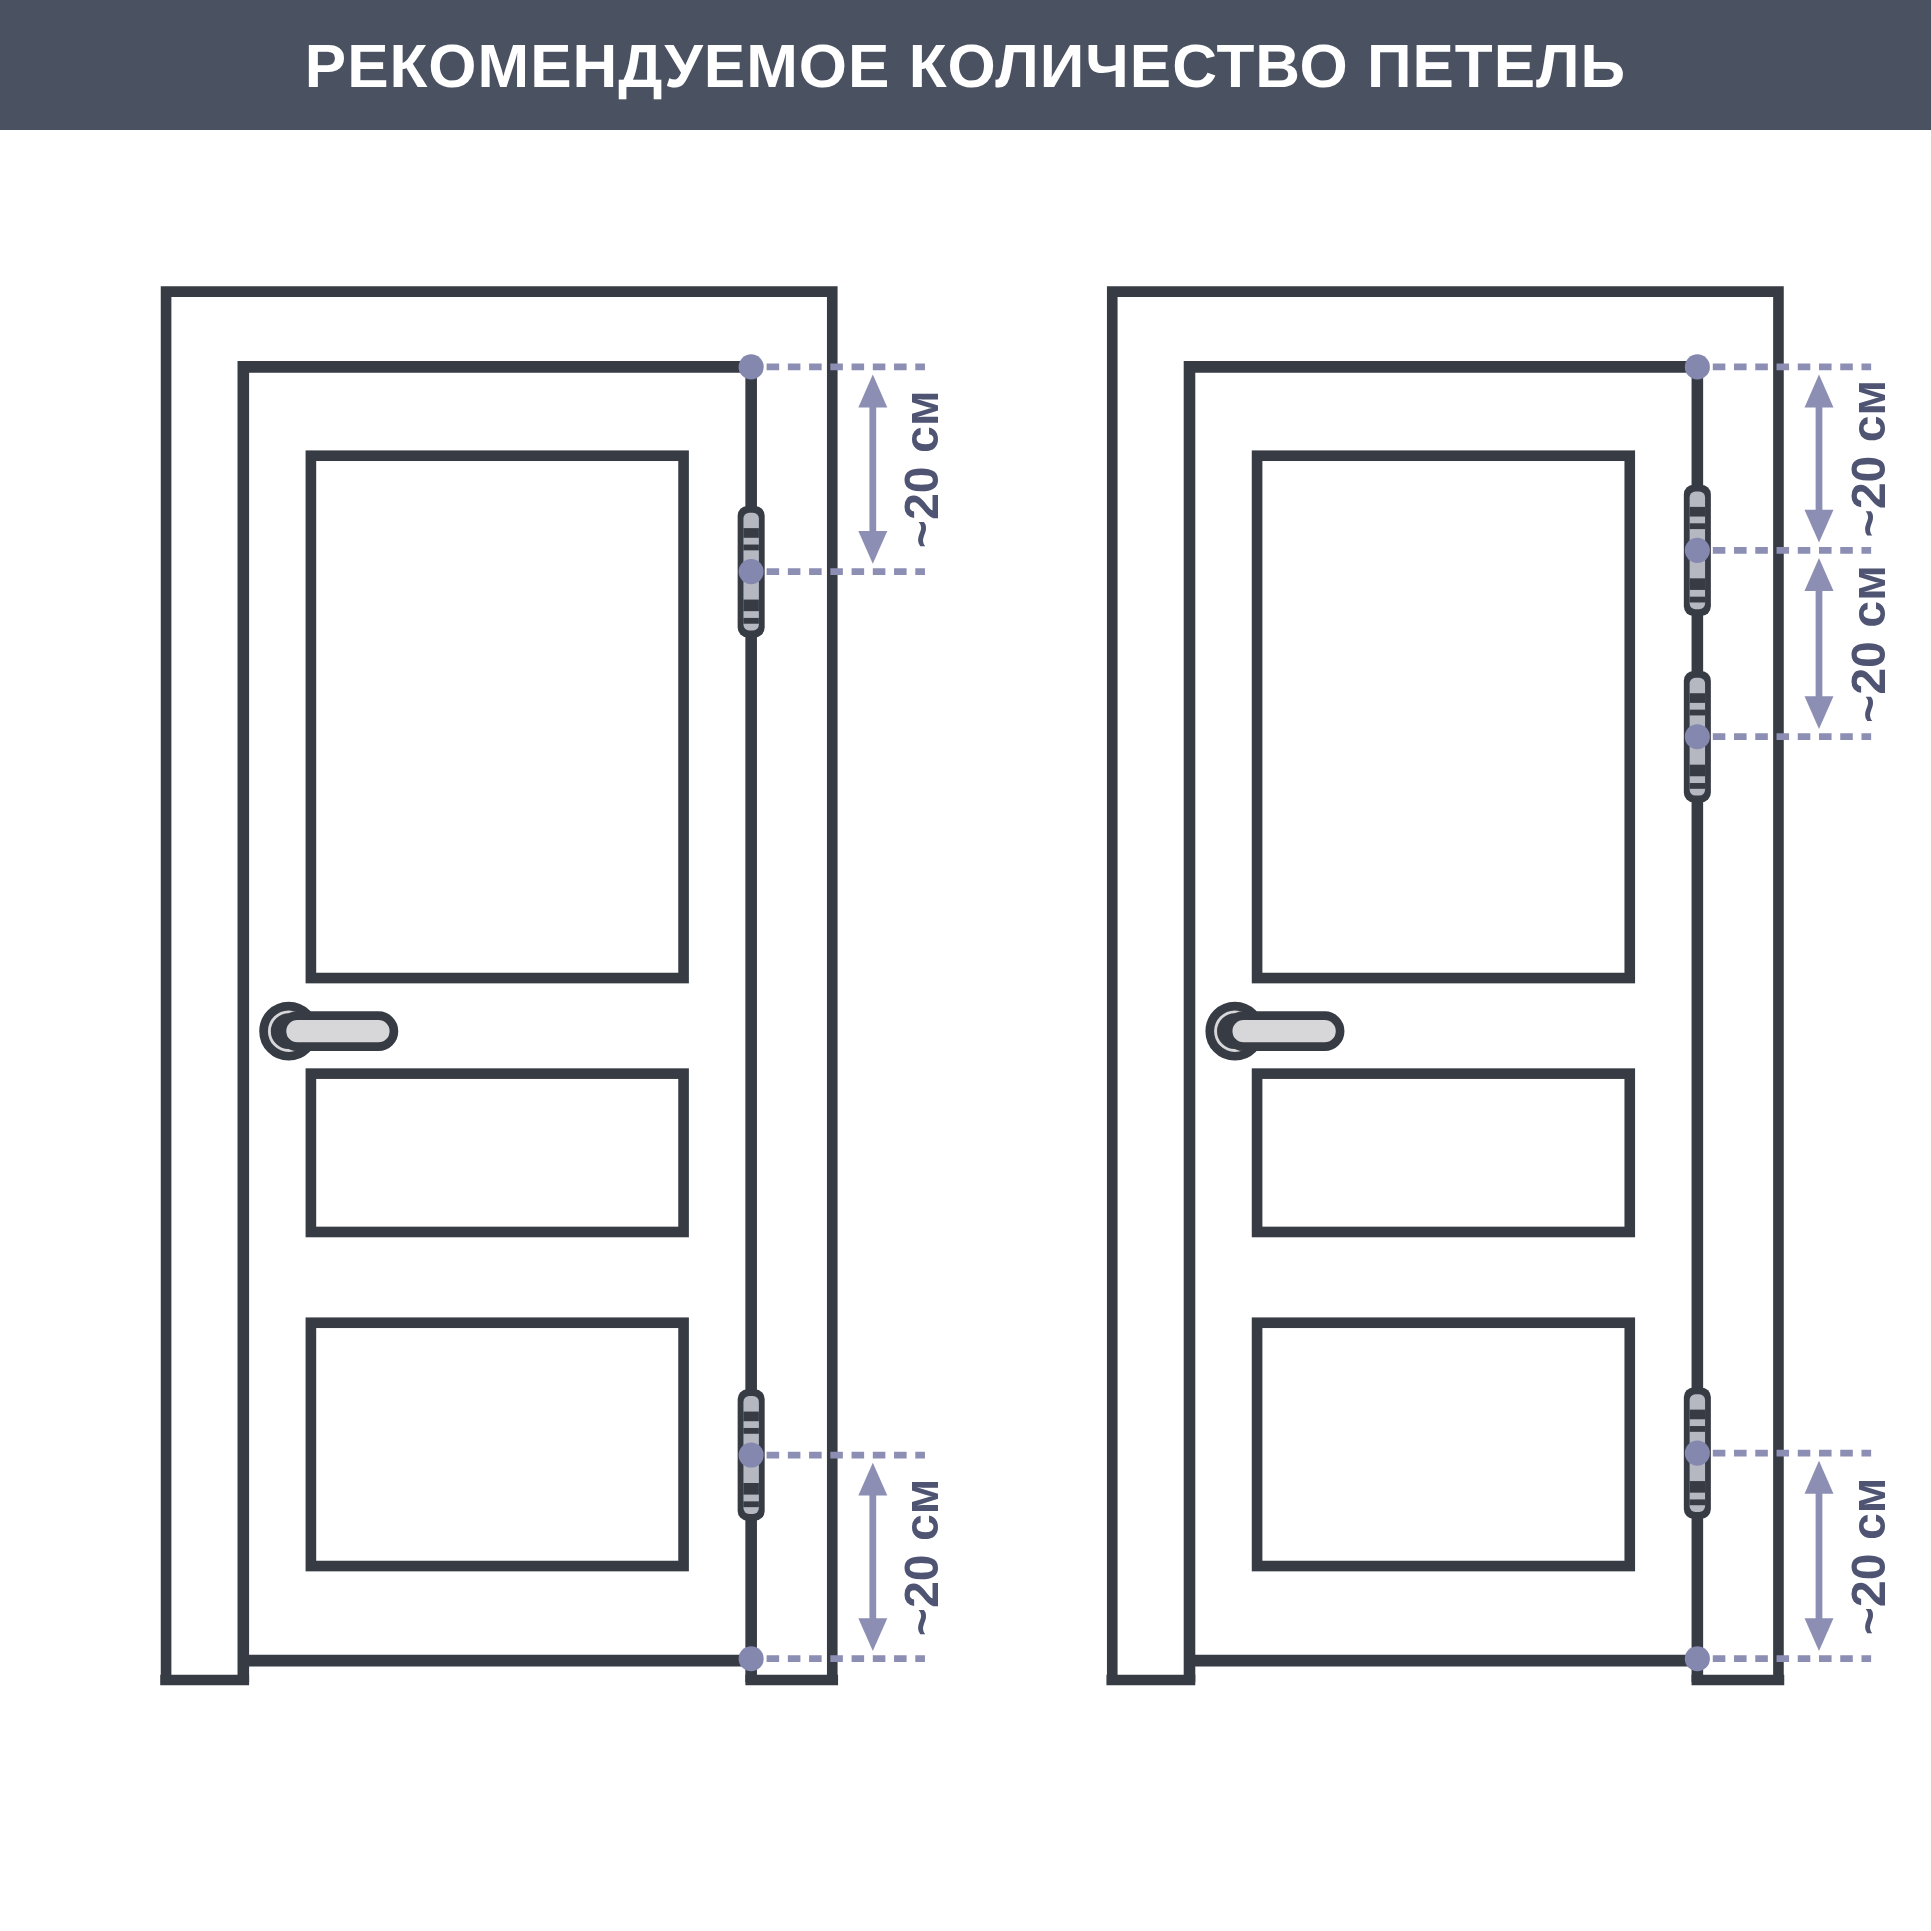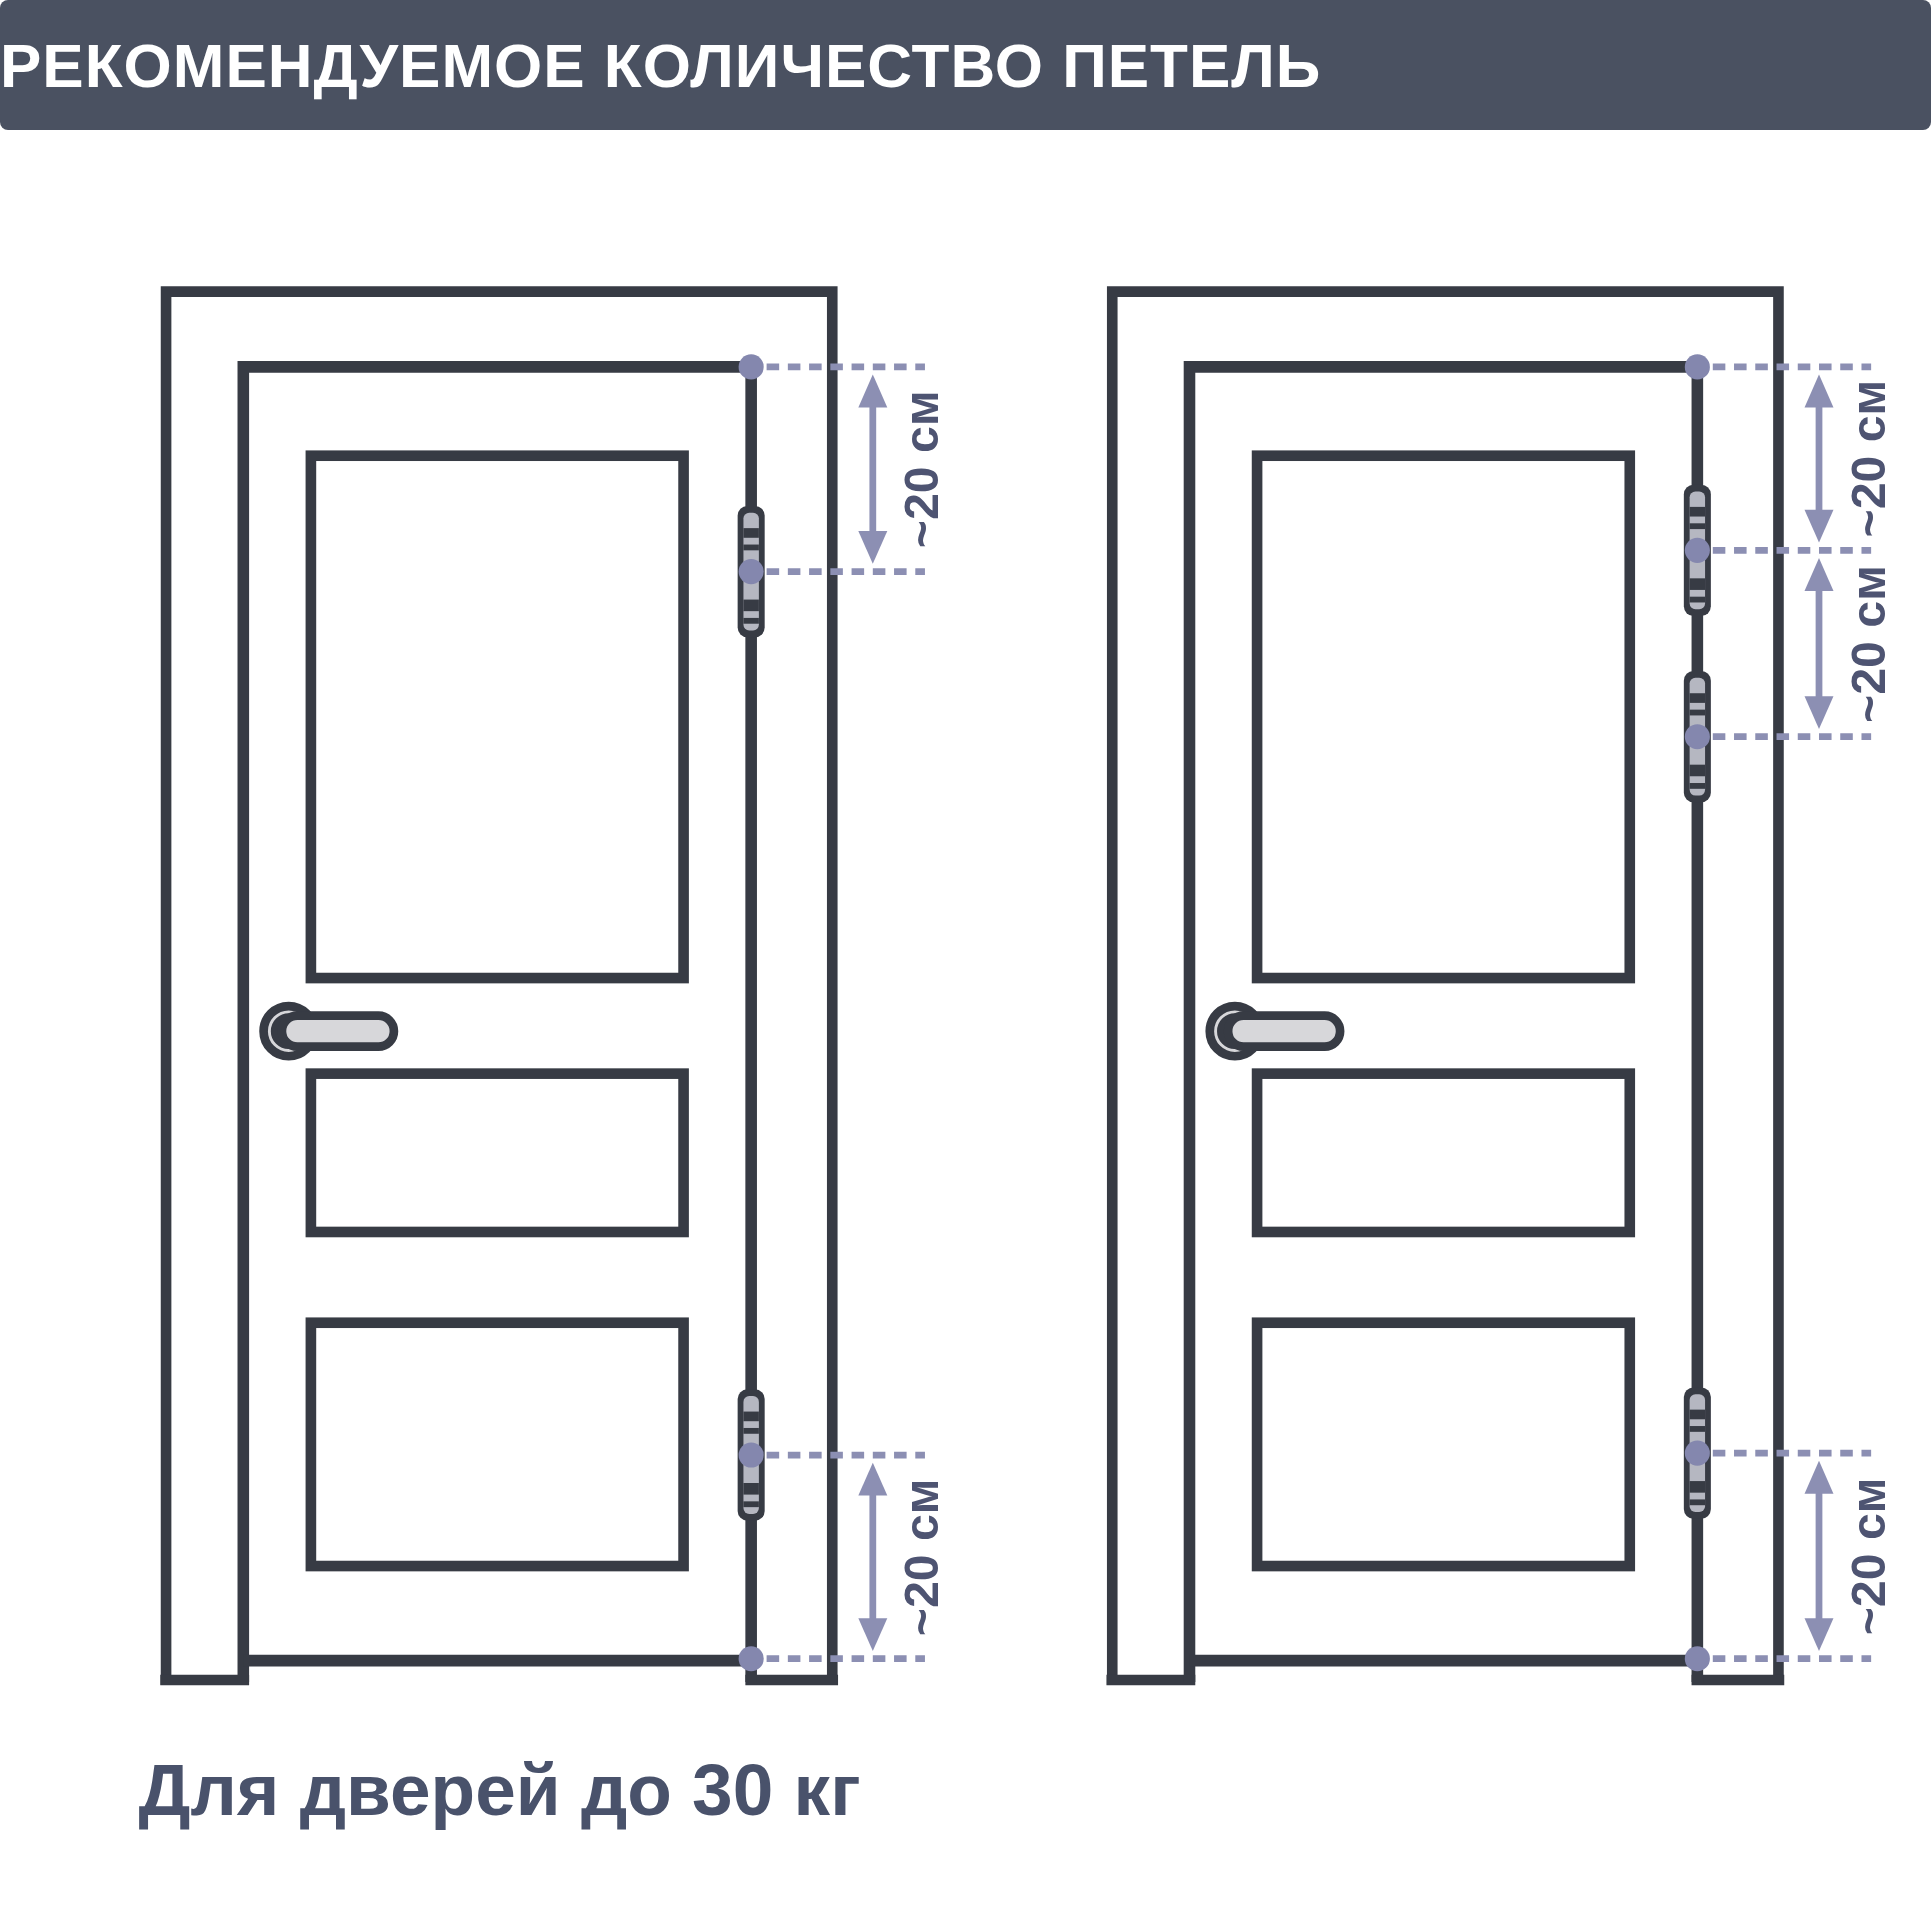--- a/index.html
+++ b/index.html
@@ -6,21 +6,21 @@
   #stage{
     position:relative;
     width:1931px;height:1931px;
     background:#ffffff;
     overflow:hidden;
     font-family:"Liberation Sans", sans-serif;
   }
   #header-bar{
     position:absolute;top:0;left:0;width:1931px;height:130px;
     background:#4A5161;
-    display:flex;align-items:center;border-radius:8px;
+    display:flex;align-items:center;justify-content:center;
   }
   #header-title{
     color:#ffffff;
     font-size:62px;font-weight:700;
     letter-spacing:1px;
     text-transform:uppercase;
     white-space:nowrap;
   }
   svg{position:absolute;top:0;left:0;}
   .ln{fill:none;stroke:#373B44;stroke-width:11;}
@@ -142,16 +142,15 @@
         <circle class="dot" cx="1758" cy="1718" r="13"></circle>
         <text class="dimtext" transform="rotate(-90 1952 1612)" x="1952" y="1612" text-anchor="middle">~20 см</text>
       </g>
     </g>
   </svg>
 
   <div id="header-bar">
     <div id="header-title">РЕКОМЕНДУЕМОЕ КОЛИЧЕСТВО ПЕТЕЛЬ</div>
   </div>
 
-  <div class="door-label" id="door-label-left">Для дверей до 30 кг</div>
 
 </div>
 
 
 </body></html>

